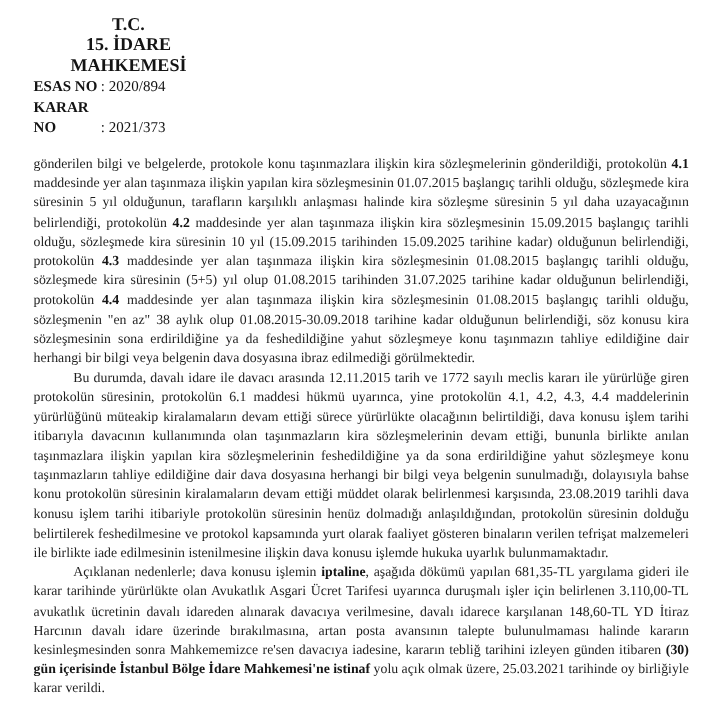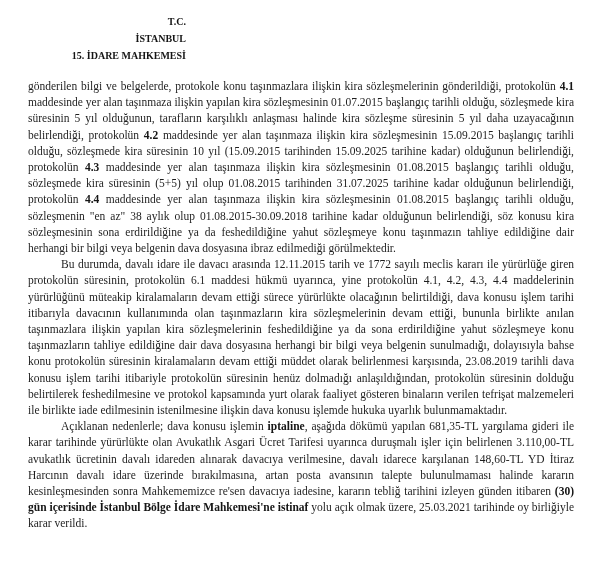--- a/index.html
+++ b/index.html
@@ -13,23 +13,23 @@
     height: 585px;
     background: #ffffff;
     color: #1c1c1c;
     font-family: "Liberation Serif", serif;
     overflow: hidden;
   }
   
   .court-header {
     margin: 13px 0 0 28px;
     width: 158px;
-    text-align: right;
+    text-align: center;
     font-weight: bold;
-    font-size: 10px;
+    font-size: 15px;
     line-height: 17px;
     color: #141414;
   }
   .case-numbers {
     margin: 0 0 0 28px;
     font-size: 12.5px;
     line-height: 17px;
     color: #141414;
   }
   .case-row .case-label {
@@ -59,24 +59,31 @@
     color: #151515;
   }
 </style>
 </head>
 <body>
 
 <div class="page">
 
   <div class="court-header">
     <div>T.C.</div>
-    <div>İSTANBUL</div>
     <div>15. İDARE MAHKEMESİ</div>
   </div>
 
+  <div class="case-numbers">
+    <div class="case-row">
+      <span class="case-label">ESAS NO</span><span class="case-value">: 2020/894</span>
+    </div>
+    <div class="case-row">
+      <span class="case-label">KARAR NO</span><span class="case-value">: 2021/373</span>
+    </div>
+  </div>
 
   <div class="body-text" id="body-paragraphs">
       <p><span>gönderilen bilgi ve belgelerde, protokole konu taşınmazlara ilişkin kira sözleşmelerinin gönderildiği, protokolün </span><b>4.1</b><span> maddesinde yer alan taşınmaza ilişkin yapılan kira sözleşmesinin 01.07.2015 başlangıç tarihli olduğu, sözleşmede kira süresinin 5 yıl olduğunun, tarafların karşılıklı anlaşması halinde kira sözleşme süresinin 5 yıl daha uzayacağının belirlendiği, protokolün </span><b>4.2</b><span> maddesinde yer alan taşınmaza ilişkin kira sözleşmesinin 15.09.2015 başlangıç tarihli olduğu, sözleşmede kira süresinin 10 yıl (15.09.2015 tarihinden 15.09.2025 tarihine kadar) olduğunun belirlendiği, protokolün </span><b>4.3</b><span> maddesinde yer alan taşınmaza ilişkin kira sözleşmesinin 01.08.2015 başlangıç tarihli olduğu, sözleşmede kira süresinin (5+5) yıl olup 01.08.2015 tarihinden 31.07.2025 tarihine kadar olduğunun belirlendiği, protokolün </span><b>4.4</b><span> maddesinde yer alan taşınmaza ilişkin kira sözleşmesinin 01.08.2015 başlangıç tarihli olduğu, sözleşmenin "en az" 38 aylık olup 01.08.2015-30.09.2018 tarihine kadar olduğunun belirlendiği, söz konusu kira sözleşmesinin sona erdirildiğine ya da feshedildiğine yahut sözleşmeye konu taşınmazın tahliye edildiğine dair herhangi bir bilgi veya belgenin dava dosyasına ibraz edilmediği görülmektedir.</span></p>
       <p class="indent"><span>Bu durumda, davalı idare ile davacı arasında 12.11.2015 tarih ve 1772 sayılı meclis kararı ile yürürlüğe giren protokolün süresinin, protokolün 6.1 maddesi hükmü uyarınca, yine protokolün 4.1, 4.2, 4.3, 4.4 maddelerinin yürürlüğünü müteakip kiralamaların devam ettiği sürece yürürlükte olacağının belirtildiği, dava konusu işlem tarihi itibarıyla davacının kullanımında olan taşınmazların kira sözleşmelerinin devam ettiği, bununla birlikte anılan taşınmazlara ilişkin yapılan kira sözleşmelerinin feshedildiğine ya da sona erdirildiğine yahut sözleşmeye konu taşınmazların tahliye edildiğine dair dava dosyasına herhangi bir bilgi veya belgenin sunulmadığı, dolayısıyla bahse konu protokolün süresinin kiralamaların devam ettiği müddet olarak belirlenmesi karşısında, 23.08.2019 tarihli dava konusu işlem tarihi itibariyle protokolün süresinin henüz dolmadığı anlaşıldığından, protokolün süresinin dolduğu belirtilerek feshedilmesine ve protokol kapsamında yurt olarak faaliyet gösteren binaların verilen tefrişat malzemeleri ile birlikte iade edilmesinin istenilmesine ilişkin dava konusu işlemde hukuka uyarlık bulunmamaktadır.</span></p>
       <p class="indent"><span>Açıklanan nedenlerle; dava konusu işlemin </span><b>iptaline</b><span>, aşağıda dökümü yapılan 681,35-TL yargılama gideri ile karar tarihinde yürürlükte olan Avukatlık Asgari Ücret Tarifesi uyarınca duruşmalı işler için belirlenen 3.110,00-TL avukatlık ücretinin davalı idareden alınarak davacıya verilmesine, davalı idarece karşılanan 148,60-TL YD İtiraz Harcının davalı idare üzerinde bırakılmasına, artan posta avansının talepte bulunulmaması halinde kararın kesinleşmesinden sonra Mahkememizce re'sen davacıya iadesine, kararın tebliğ tarihini izleyen günden itibaren </span><b>(30) gün içerisinde İstanbul Bölge İdare Mahkemesi'ne istinaf</b><span> yolu açık olmak üzere, 25.03.2021 tarihinde oy birliğiyle karar verildi.</span></p>
     </div>
 
 </div>
 
 </body></html>

